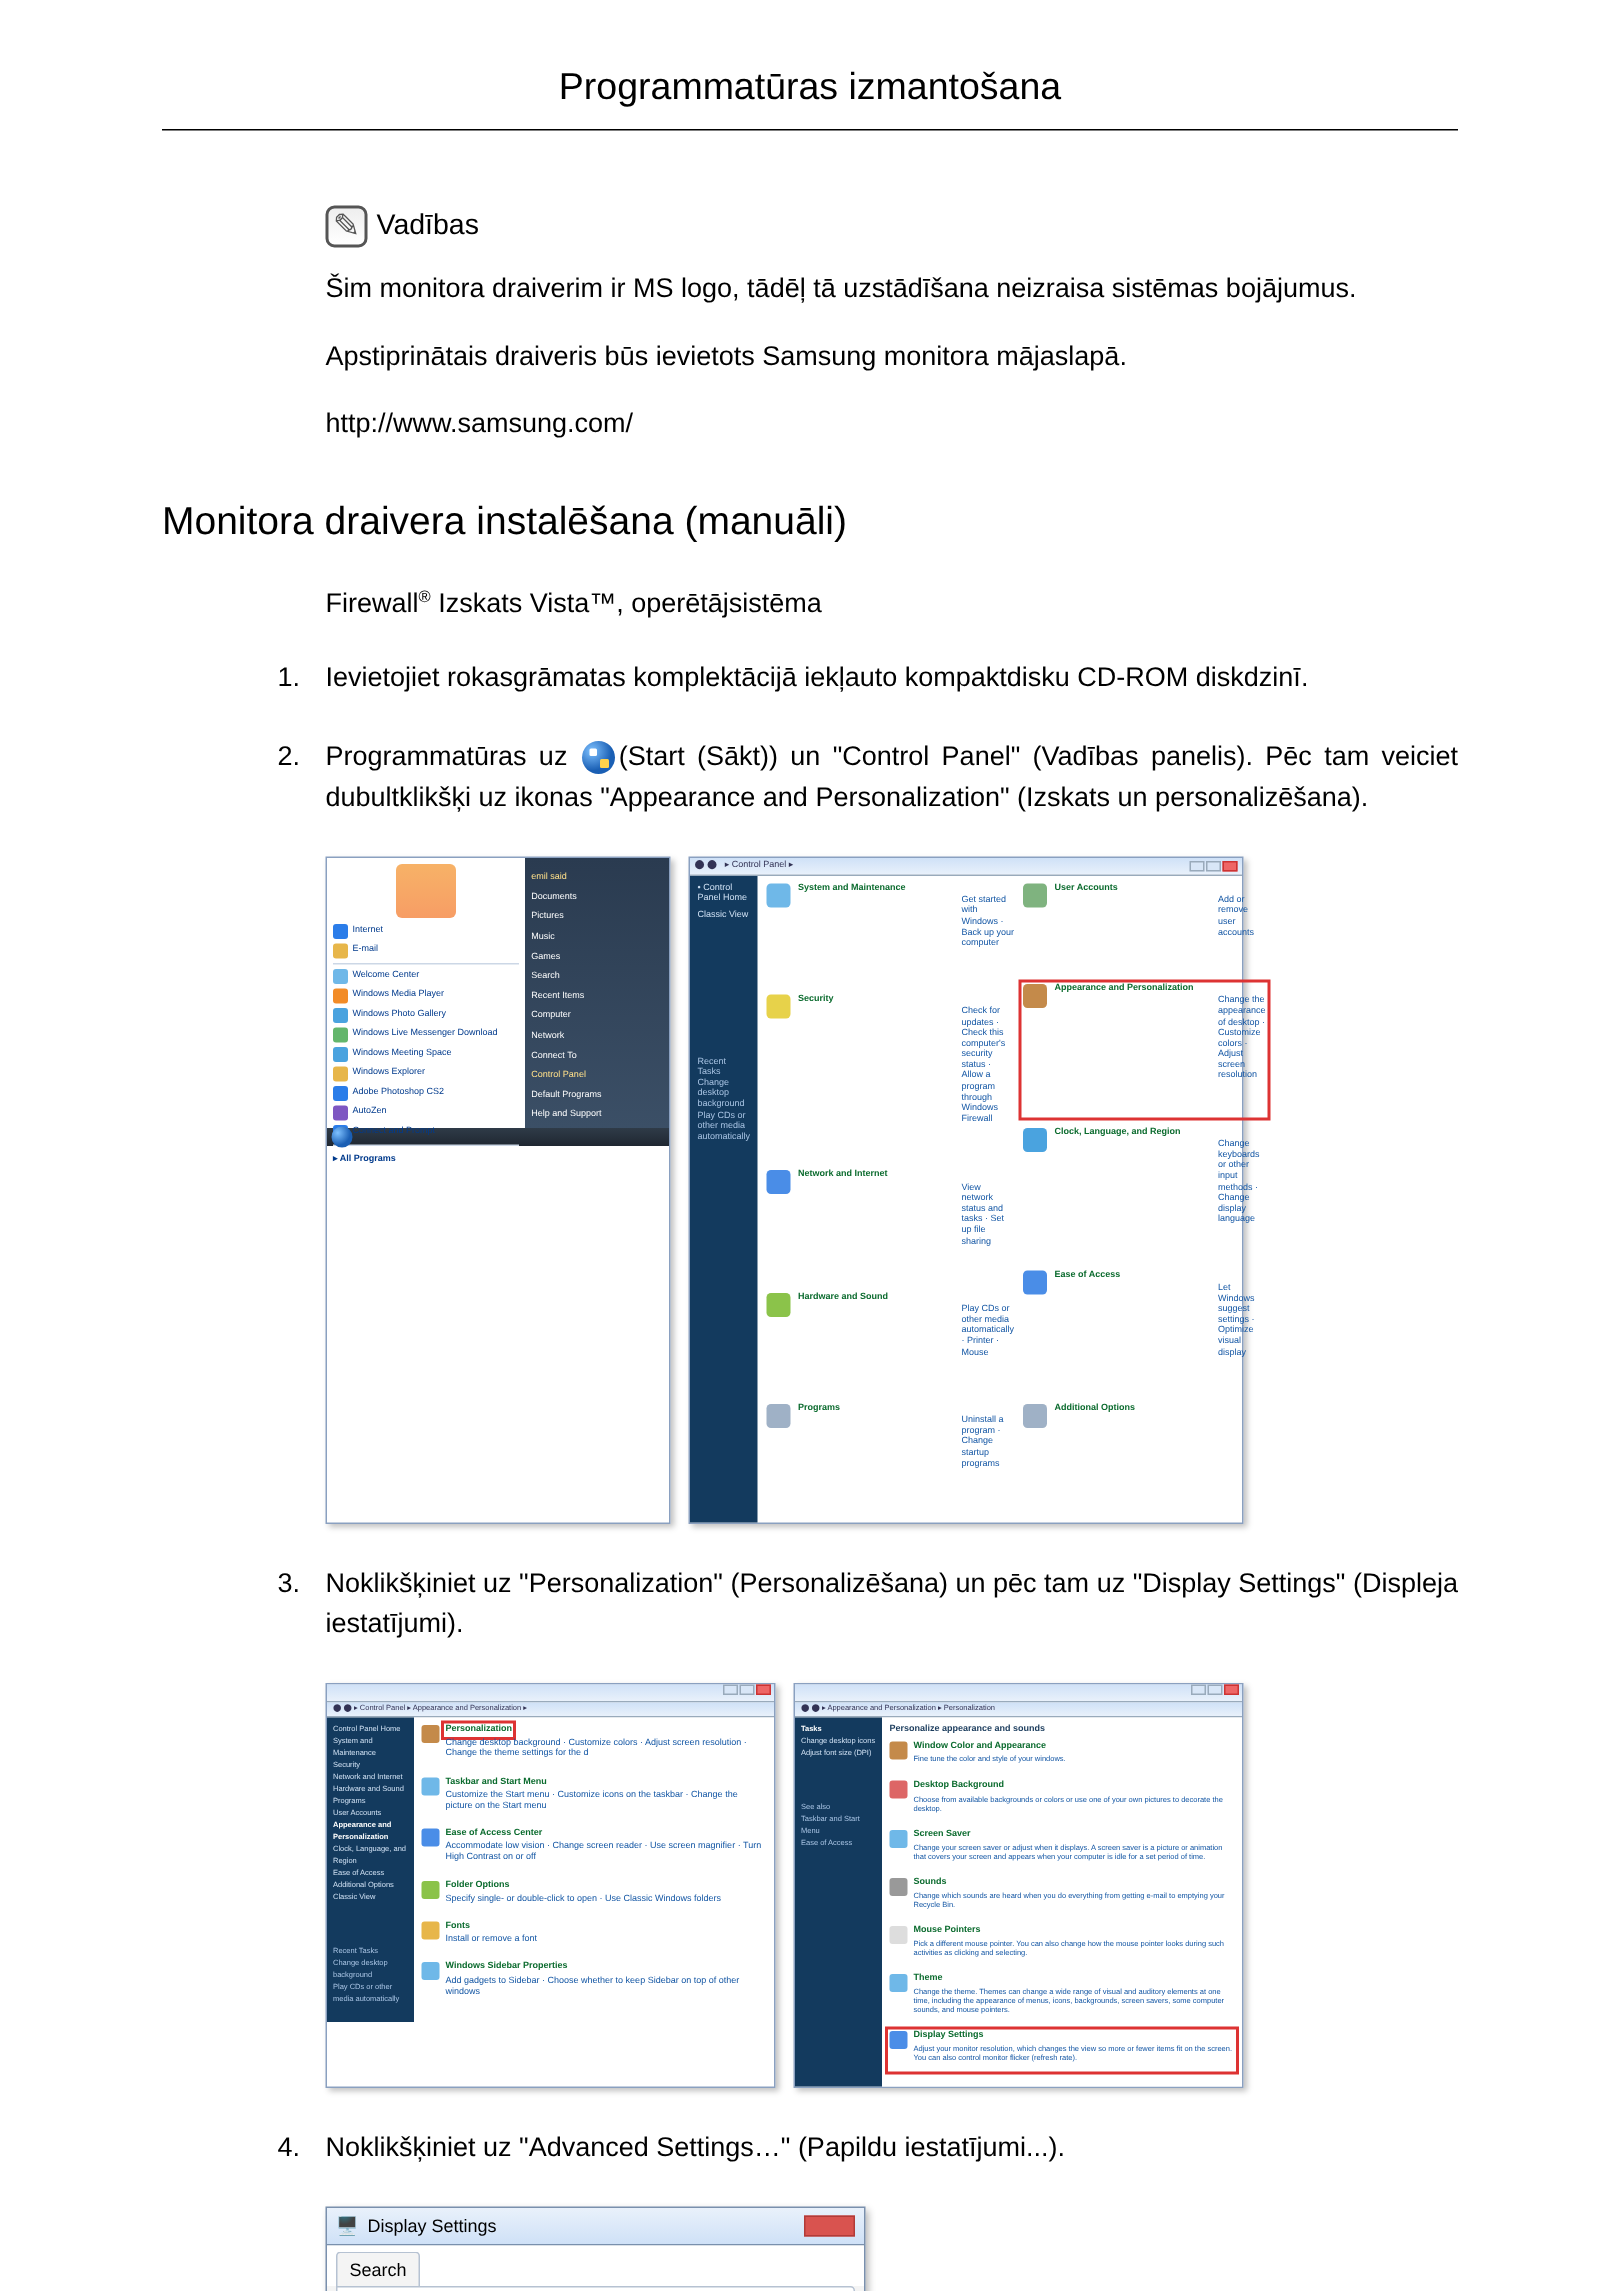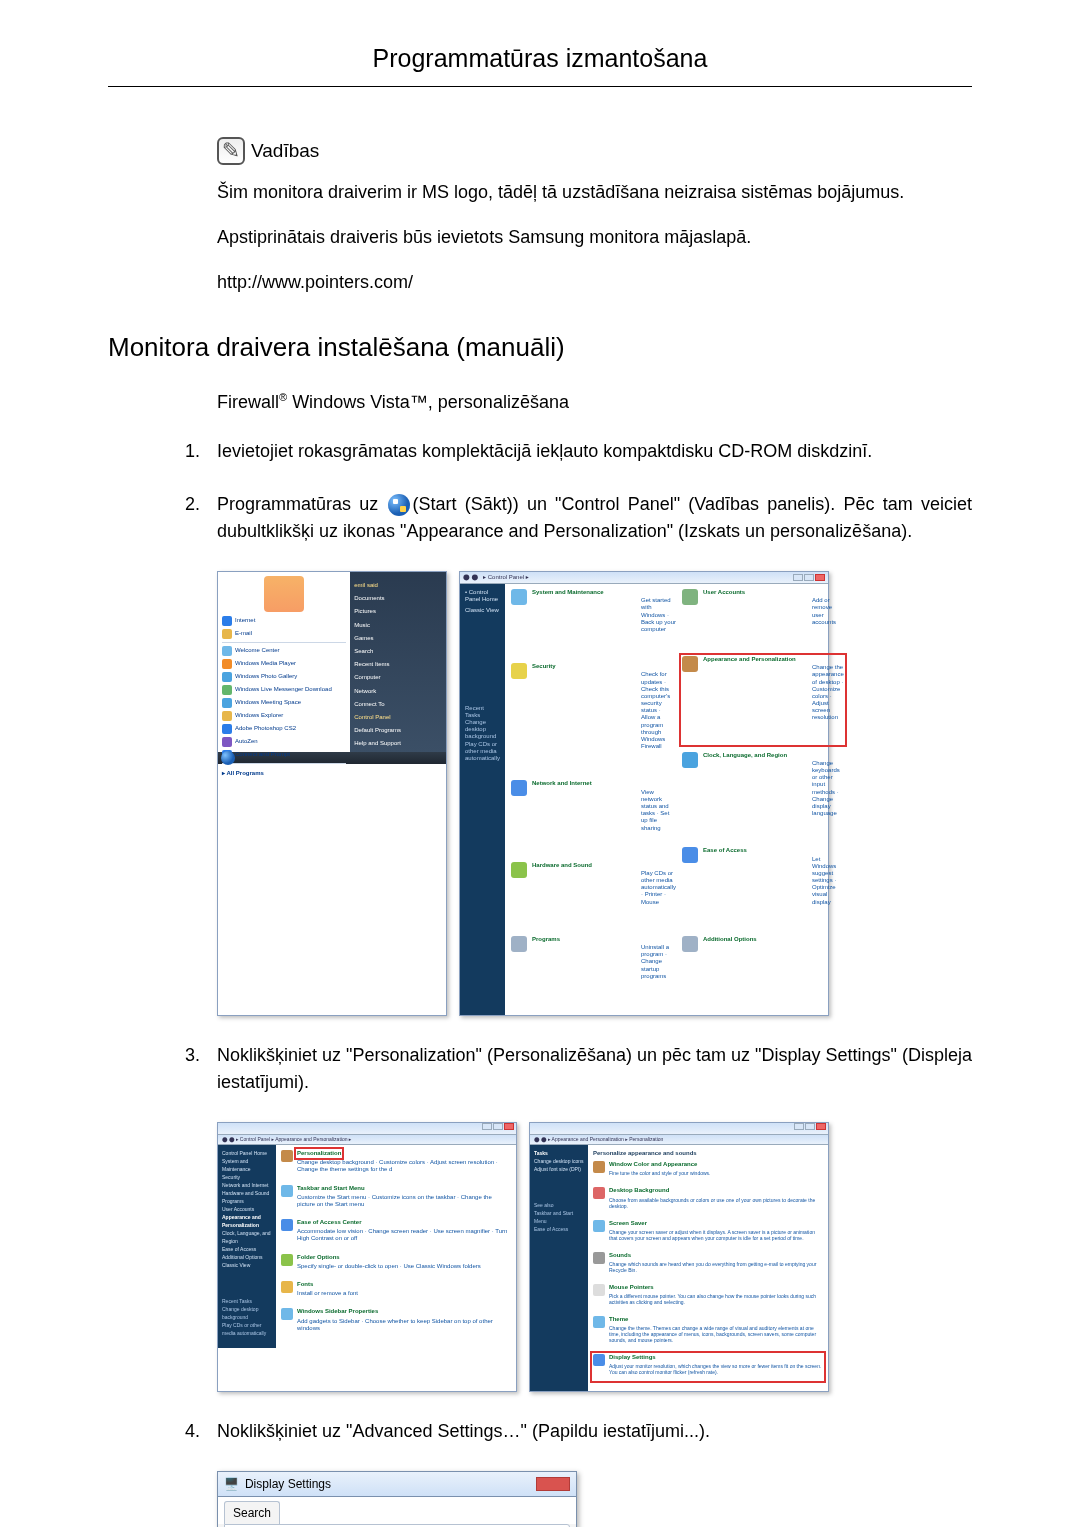--- a/index.html
+++ b/index.html
@@ -181,28 +181,28 @@
 <div class="page-header">Programmatūras izmantošana</div>
 
 <div class="note-block">
   <div class="note-head">
     <span class="note-icon">✎</span>
     <span class="note-title">Vadības</span>
   </div>
   <div class="note-body">
     <p>Šim monitora draiverim ir MS logo, tādēļ tā uzstādīšana neizraisa sistēmas bojājumus.</p>
     <p>Apstiprinātais draiveris būs ievietots Samsung monitora mājaslapā.</p>
-    <p>http://www.pointers.com/</p>
+    <p>http://www.samsung.com/</p>
   </div>
 </div>
 
 <h2 class="section">Monitora draivera instalēšana (manuāli)</h2>
 
 <p class="sub">
-  <span>Firewall</span><sup>®</sup><span> Windows Vista™, personalizēšana</span>
+  <span>Firewall</span><sup>®</sup><span> Izskats Vista™, operētājsistēma</span>
 </p>
 
 <ol class="steps">
   <li>
     <span class="num">1.</span>
     <span>Ievietojiet rokasgrāmatas komplektācijā iekļauto kompaktdisku CD-ROM diskdzinī.</span>
   </li>
 
   <li>
     <span class="num">2.</span>

